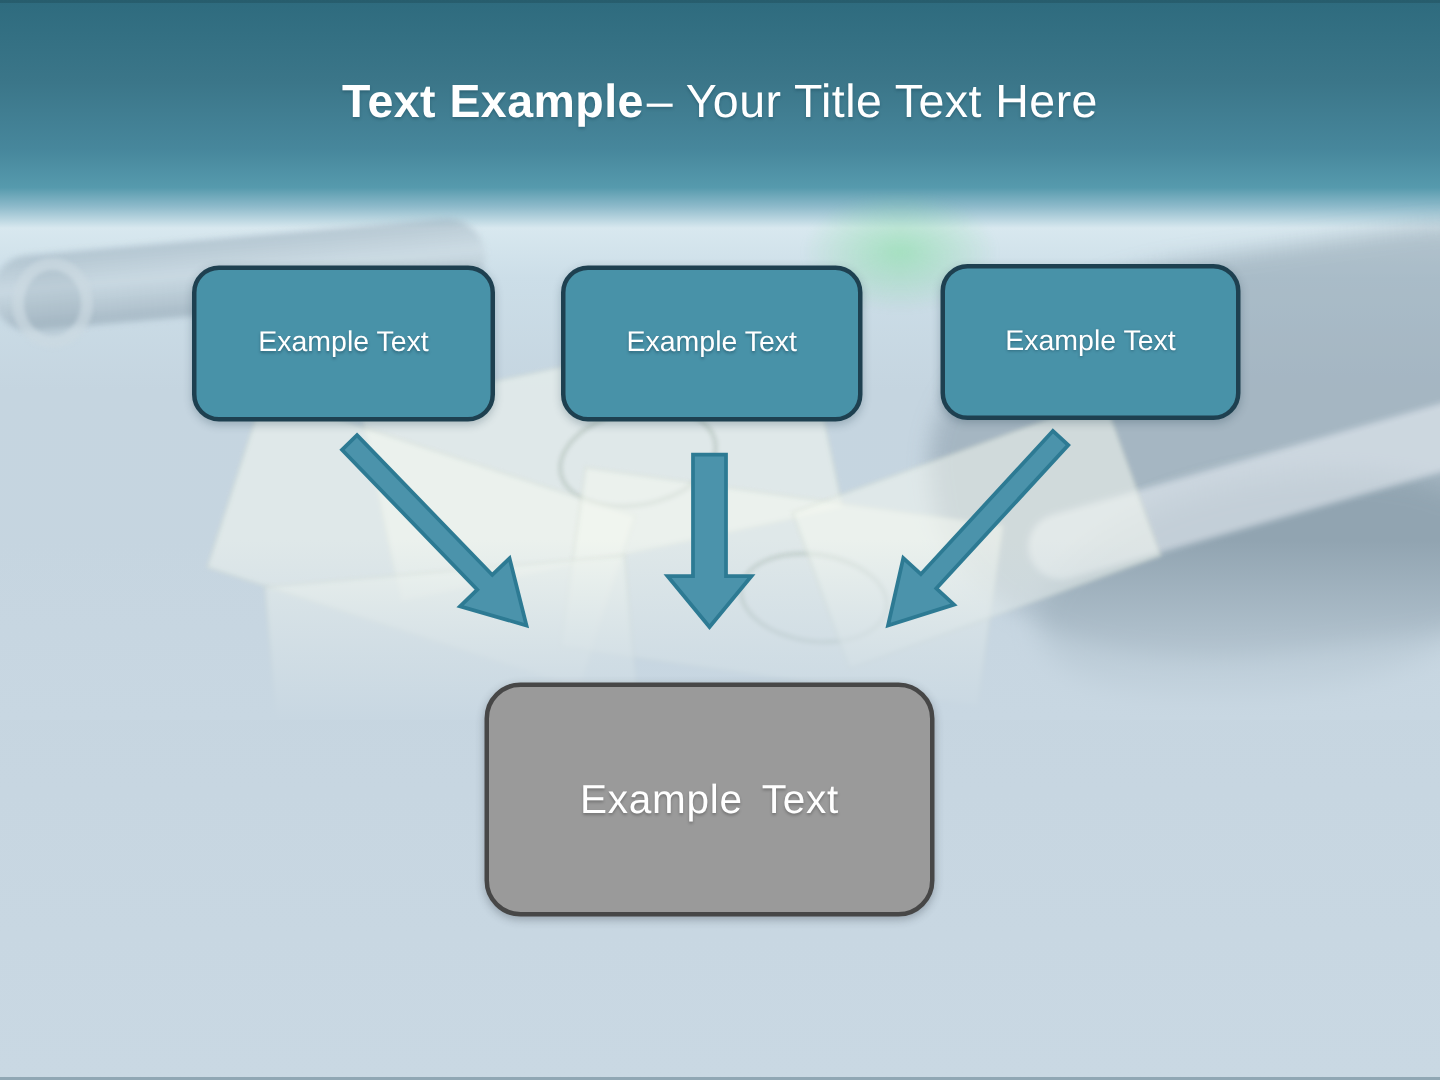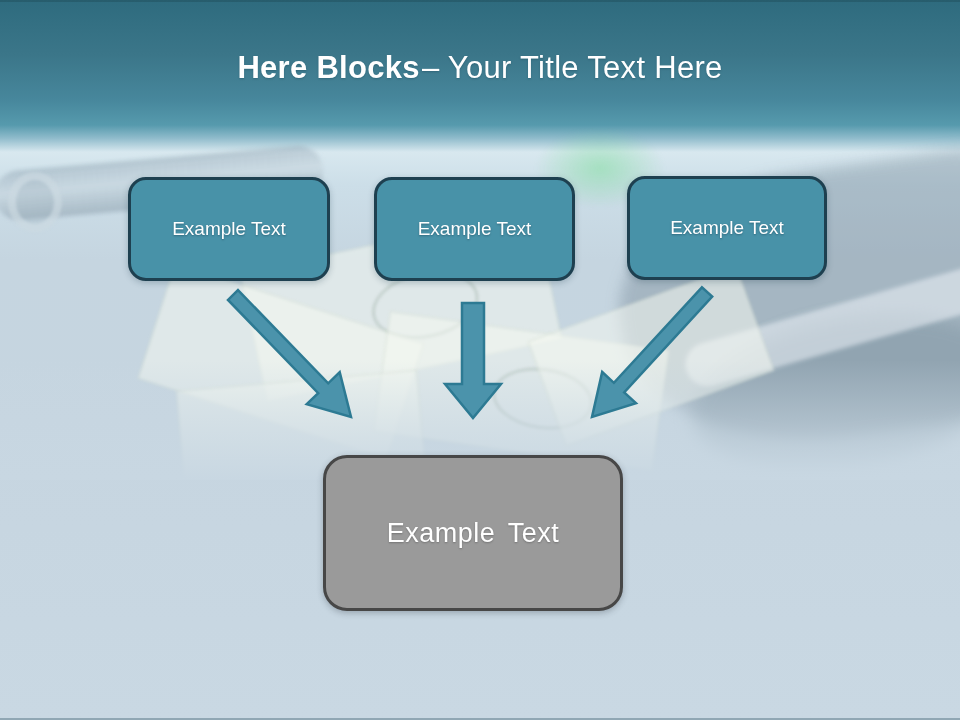--- a/index.html
+++ b/index.html
@@ -88,21 +88,21 @@
         <div class="bill-oval"></div>
       </div>
     <div class="bill bill-4"></div>
     <div class="bill bill-5"></div>
     <div class="photo-fade"></div>
   </div>
 
   <div class="top-edge"></div>
 
   <div class="title">
-    <span class="title-bold">Here Blocks</span><span class="title-rest">– Your Title Text Here</span>
+    <span class="title-bold">Text Example</span><span class="title-rest">– Your Title Text Here</span>
   </div>
 
   <svg class="arrow-svg" viewBox="0 0 960 720" xmlns="http://www.w3.org/2000/svg">
     <polygon points="238.0,290.1 328.2,383.3 339.7,372.2 351,417 306.7,404.2 318.2,393.1 228.0,299.9" fill="#4B93AB" stroke="#2D7A93" stroke-width="2.5"></polygon>
     <polygon points="462,303 484,303 484,384 501,384 473,418 445,384 462,384" fill="#4B93AB" stroke="#2D7A93" stroke-width="2.5"></polygon>
     <polygon points="701.9,287.3 613.9,382.8 602.2,372.0 592,417 636.0,403.1 624.2,392.3 712.2,296.7" fill="#4B93AB" stroke="#2D7A93" stroke-width="2.5"></polygon>
   </svg>
 
   <div class="tbox tbox-1">
     <span>Example Text</span>

